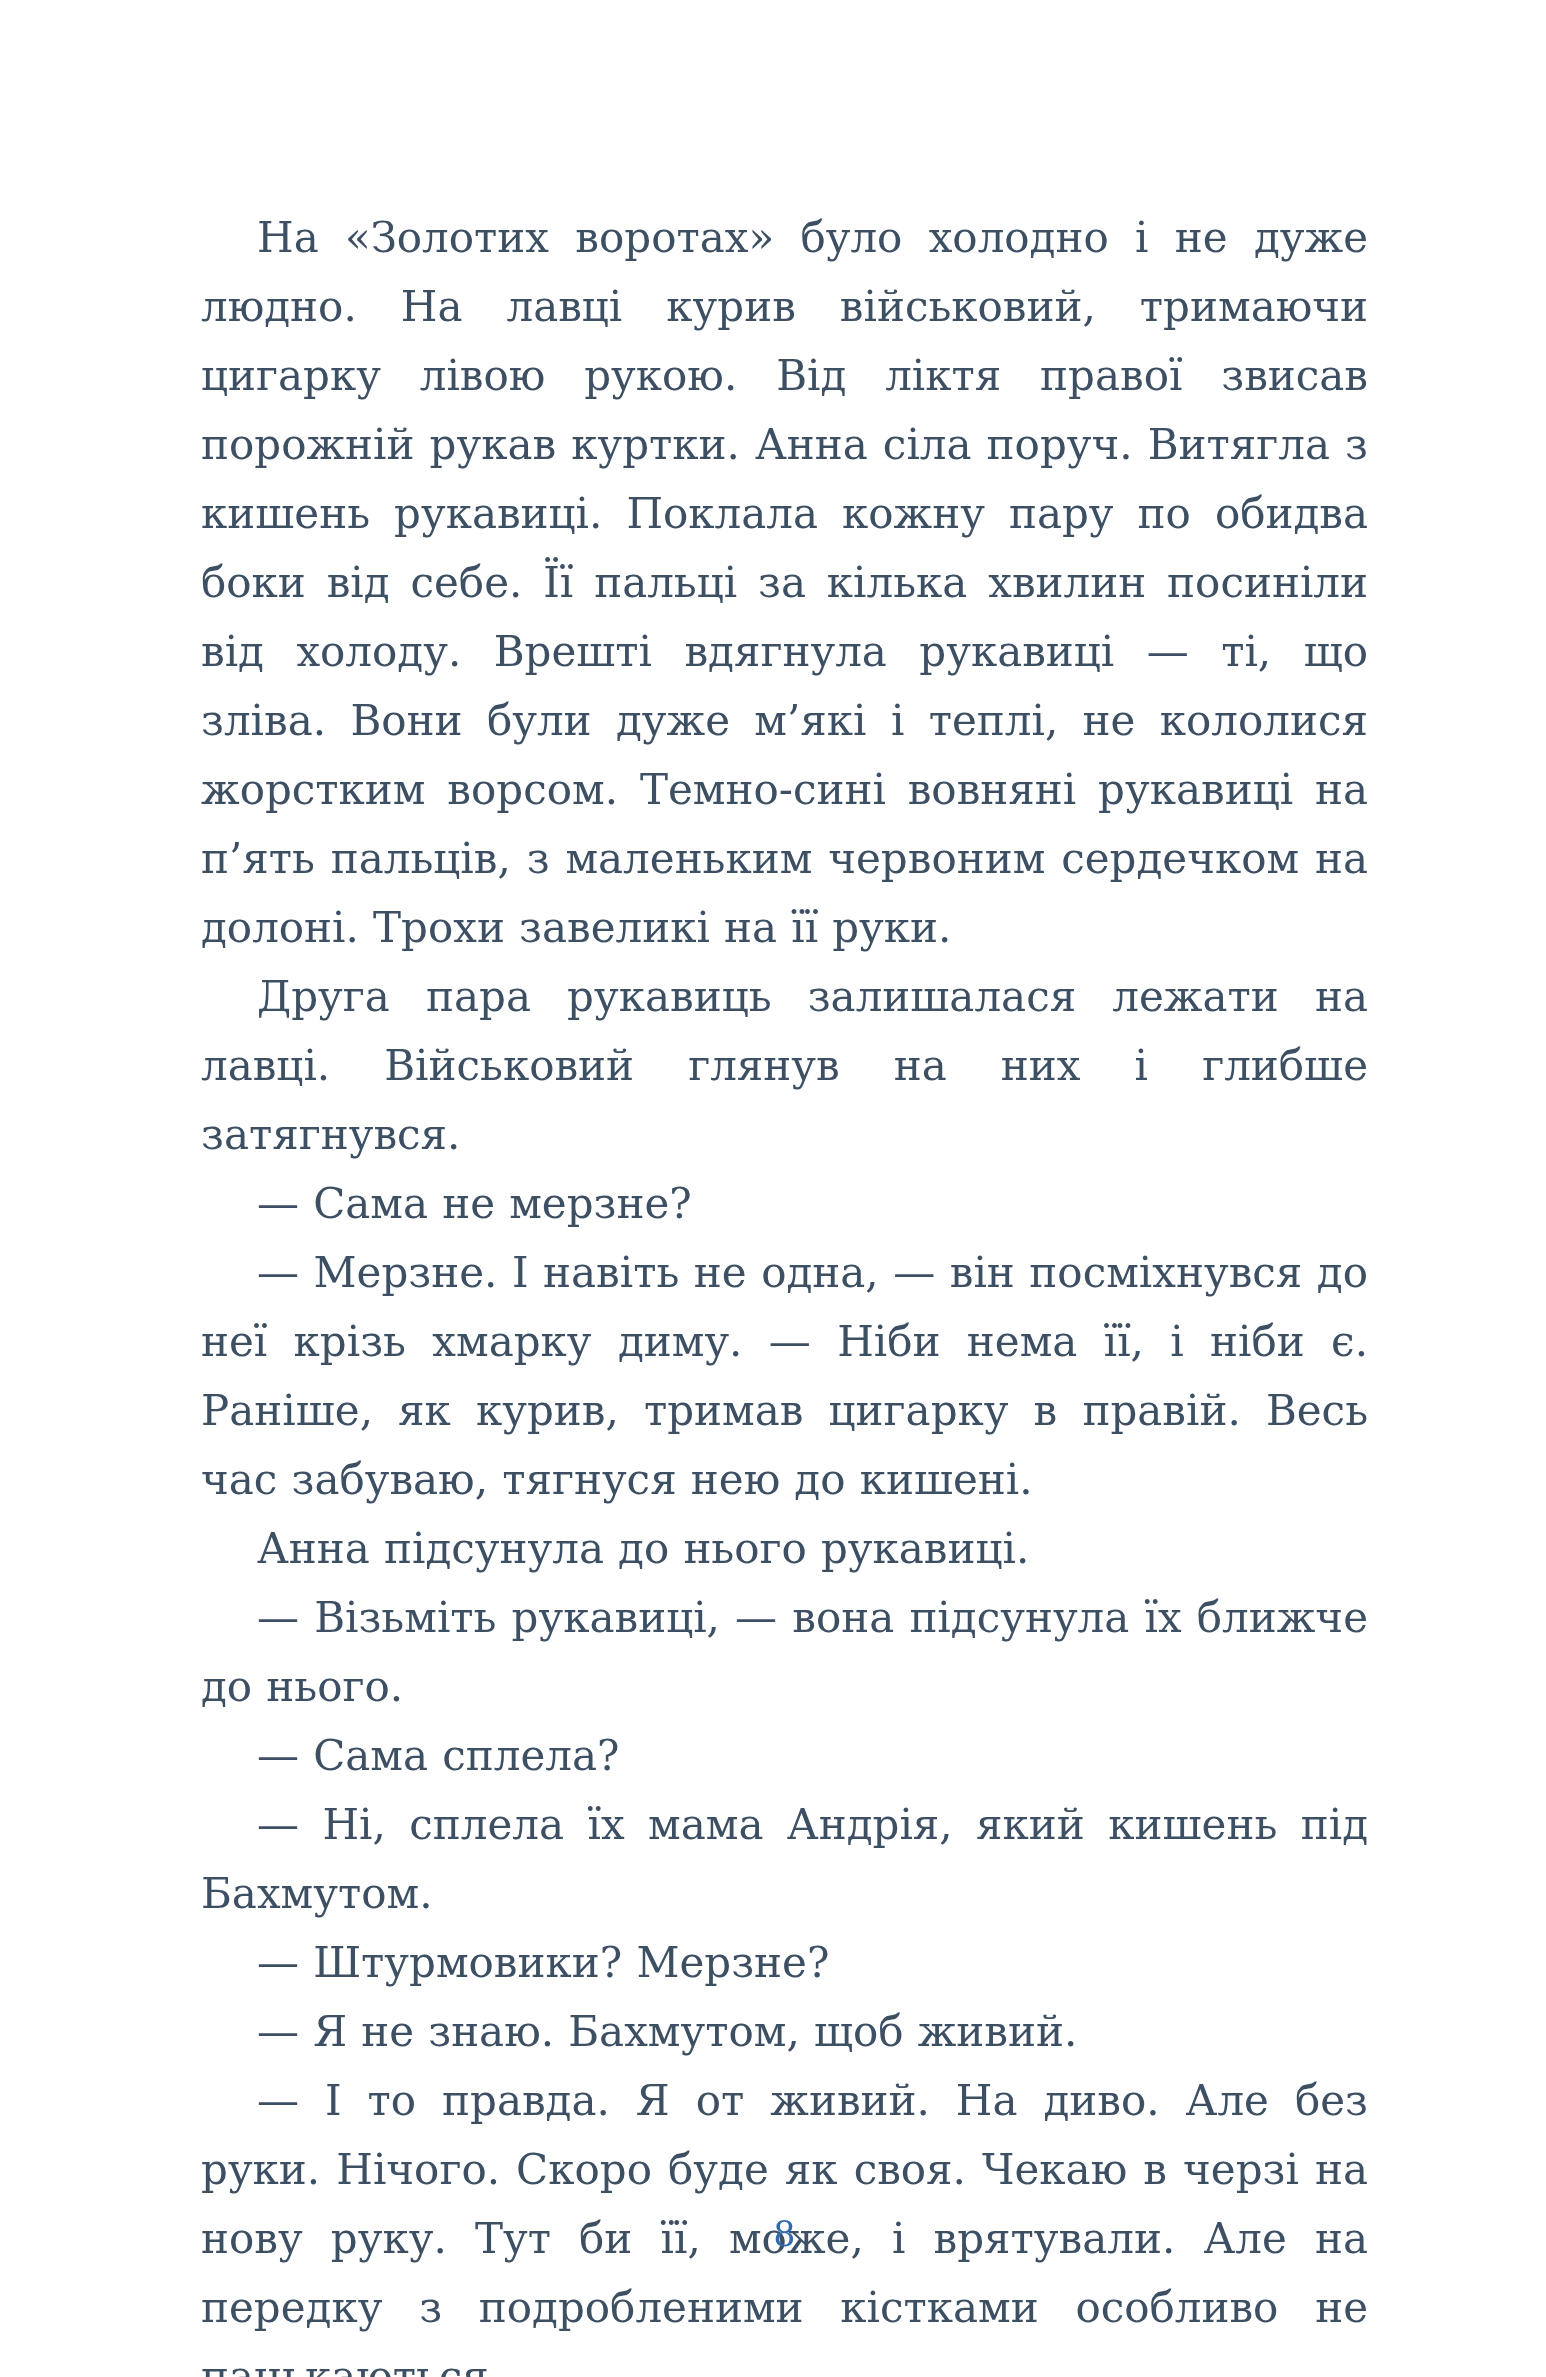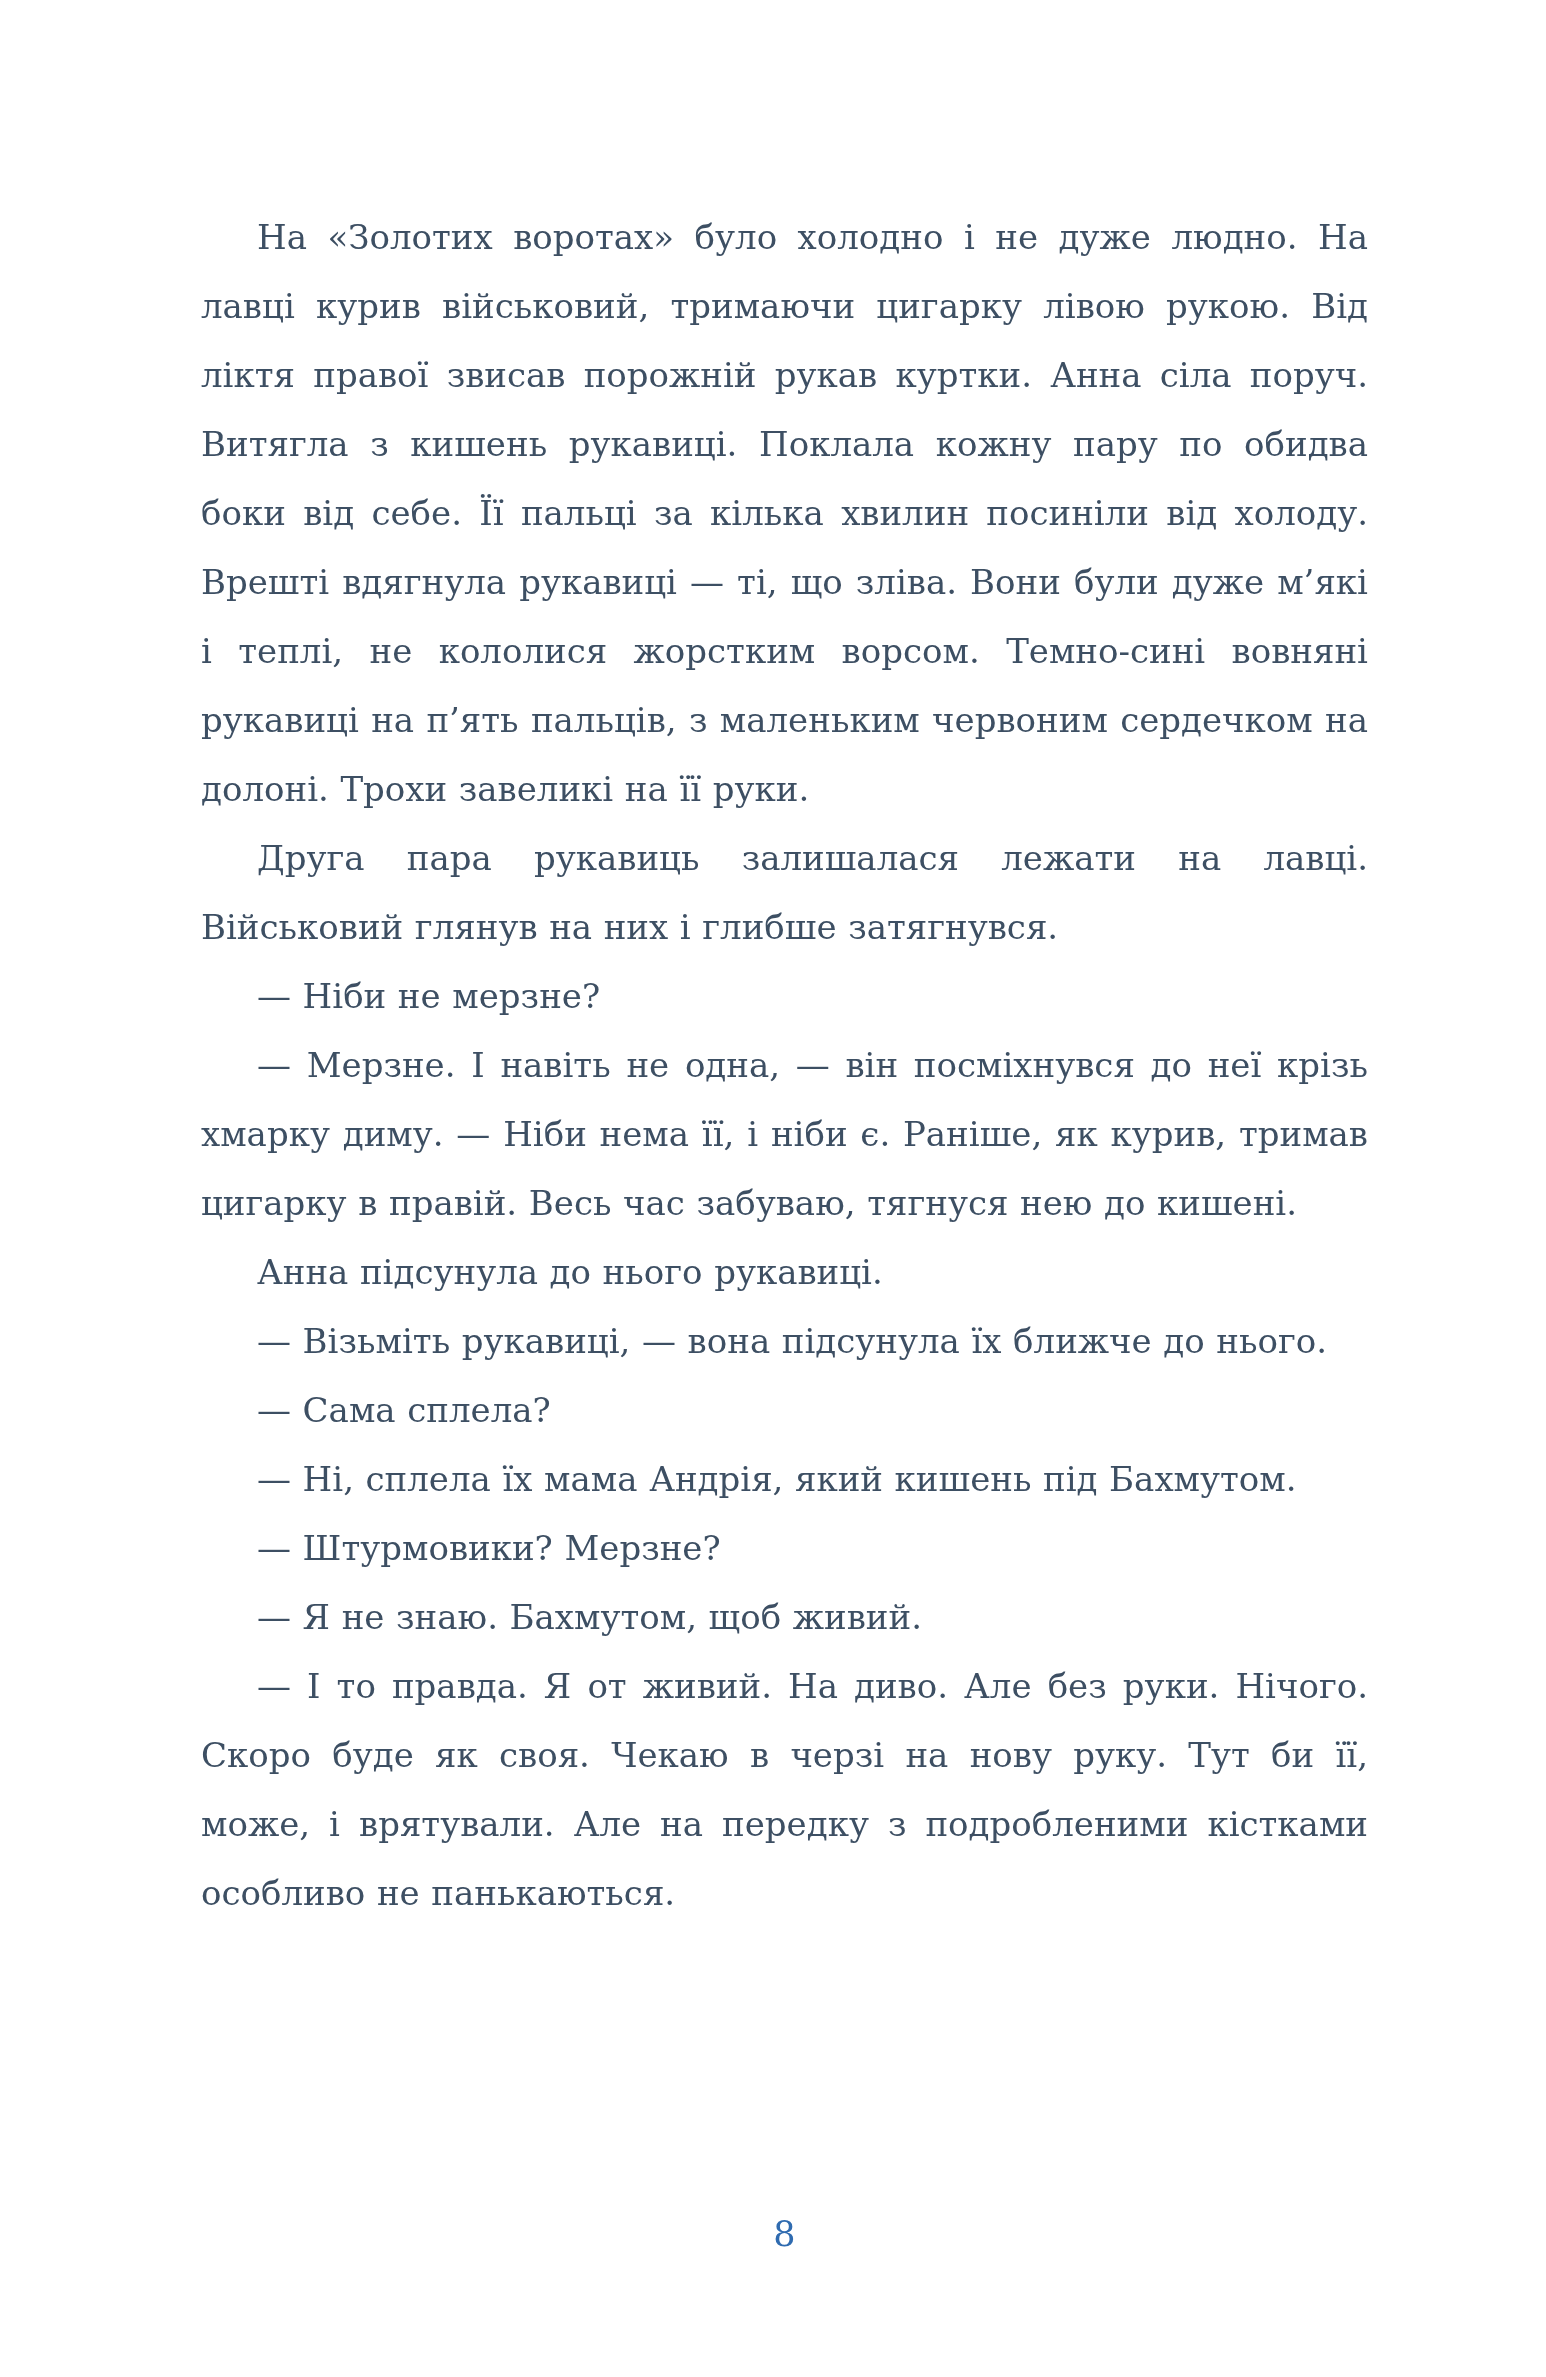--- a/index.html
+++ b/index.html
@@ -27,21 +27,21 @@
   .text-block{
     position:absolute;
     left:201px;
     top:203px;
     width:1167px;
     color:var(--text-color);
   }
   p.para{
     margin:0;
     padding:0;
-    font-size:34px;
+    font-size:42px;
     line-height:69px;
     text-align:justify;
     text-indent:56px;
     color:var(--text-color);
     word-spacing:0.8px;
   }
   .page-number{
     position:absolute;
     left:201px;
     width:1167px;
@@ -53,21 +53,21 @@
   }
 </style>
 </head>
 <body>
 
 <div class="page">
 
   <div class="text-block">
     <p class="para">На «Золотих воротах» було холодно і не дуже людно. На лавці курив військовий, тримаючи цигарку лівою рукою. Від ліктя правої звисав порожній рукав куртки. Анна сіла поруч. Витягла з кишень рукавиці. Поклала кожну пару по обидва боки від себе. Її пальці за кілька хвилин посиніли від холоду. Врешті вдягнула рукавиці — ті, що зліва. Вони були дуже м’які і теплі, не кололися жорстким ворсом. Темно-сині вовняні рукавиці на п’ять пальців, з маленьким червоним сердечком на долоні. Трохи завеликі на її руки.</p>
     <p class="para">Друга пара рукавиць залишалася лежати на лавці. Військовий глянув на них і глибше затягнувся.</p>
-    <p class="para">— Ніби не мерзне?</p>
+    <p class="para">— Сама не мерзне?</p>
     <p class="para">— Мерзне. І навіть не одна, — він посміхнувся до неї крізь хмарку диму. — Ніби нема її, і ніби є. Раніше, як курив, тримав цигарку в правій. Весь час забуваю, тягнуся нею до кишені.</p>
     <p class="para">Анна підсунула до нього рукавиці.</p>
     <p class="para">— Візьміть рукавиці, — вона підсунула їх ближче до нього.</p>
     <p class="para">— Сама сплела?</p>
     <p class="para">— Ні, сплела їх мама Андрія, який кишень під Бахмутом.</p>
     <p class="para">— Штурмовики? Мерзне?</p>
     <p class="para">— Я не знаю. Бахмутом, щоб живий.</p>
     <p class="para">— І то правда. Я от живий. На диво. Але без руки. Нічого. Скоро буде як своя. Чекаю в черзі на нову руку. Тут би її, може, і врятували. Але на передку з подробленими кістками особливо не панькаються.</p>
   </div>
 

